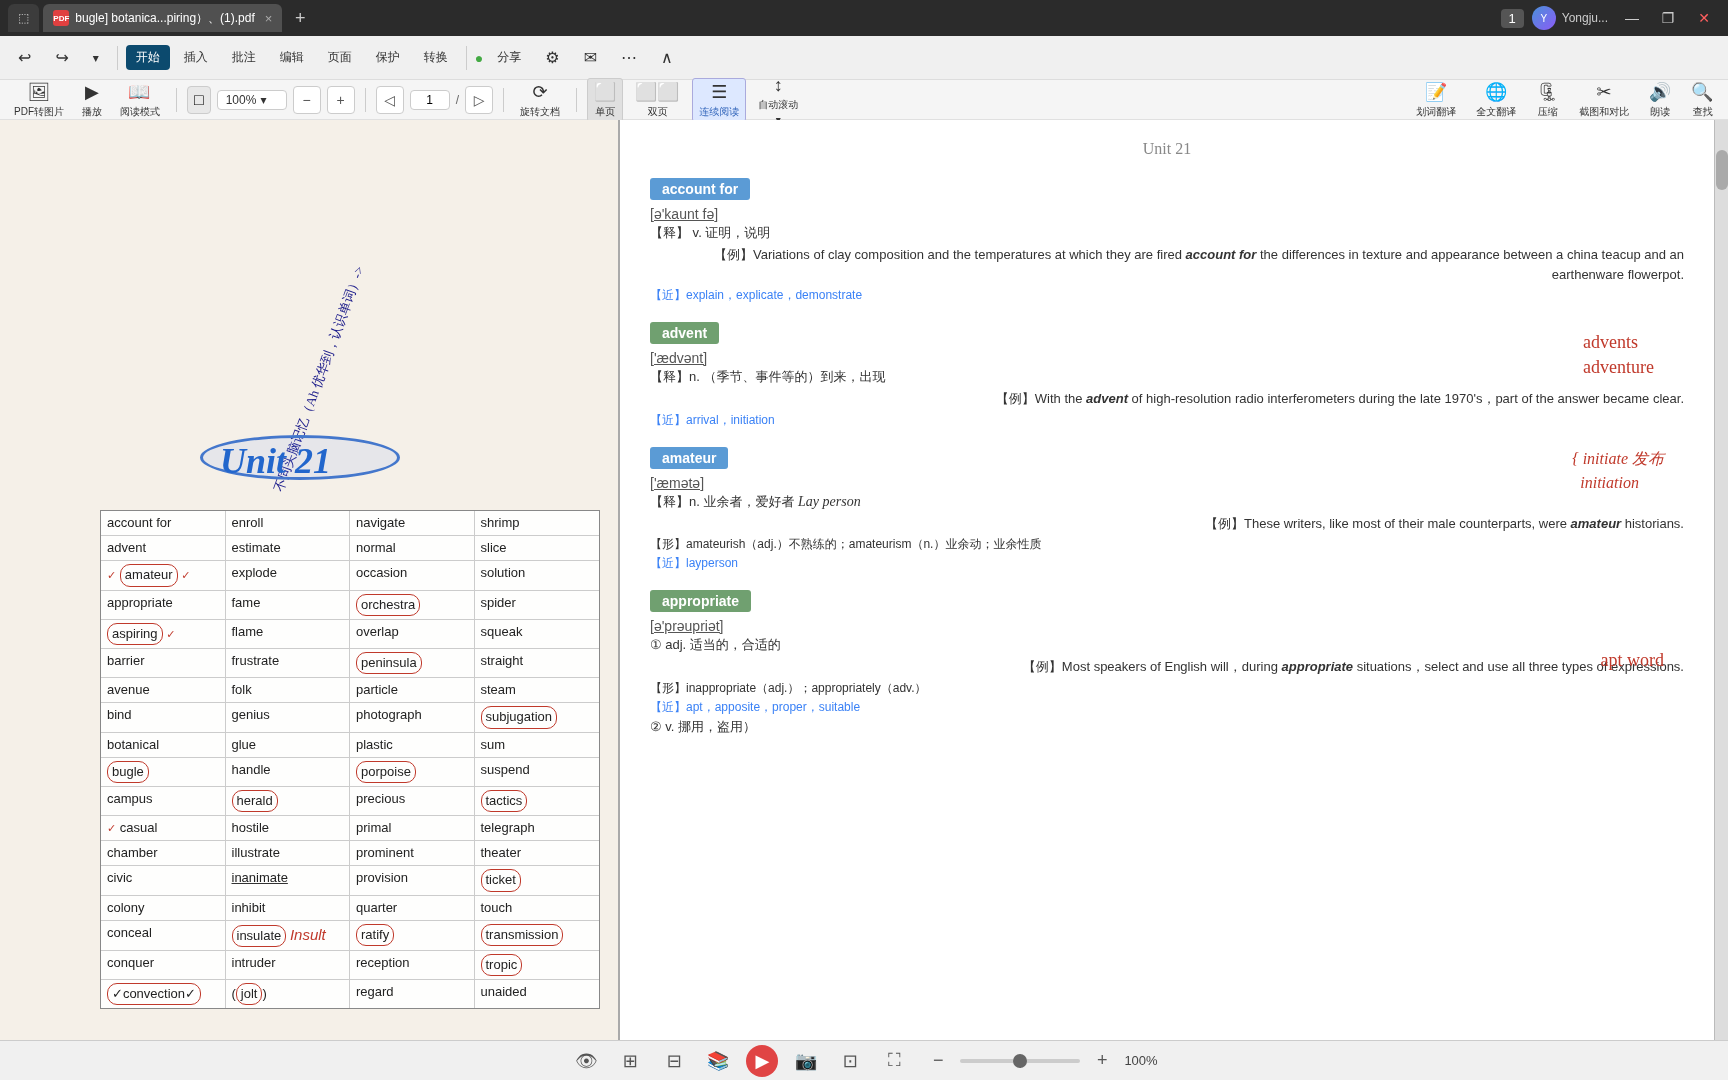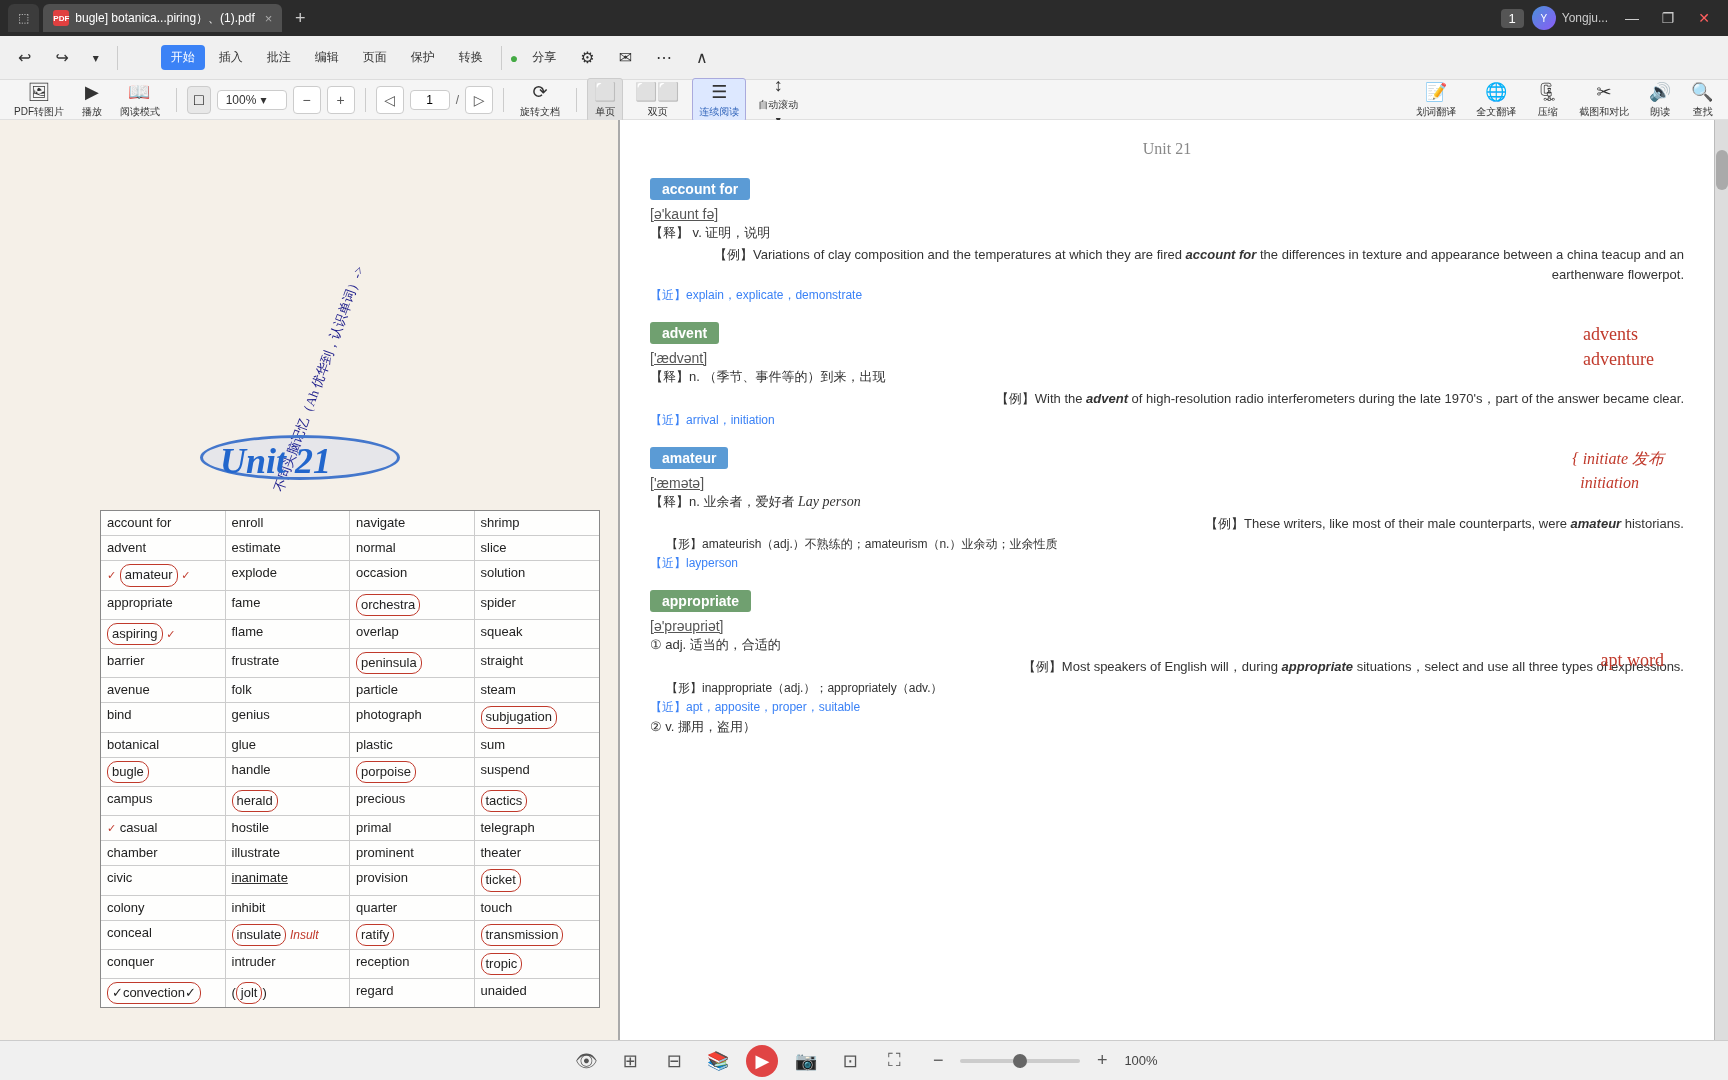--- a/index.html
+++ b/index.html
@@ -84,21 +84,21 @@
       gap: 4px;
       border-bottom: 1px solid #ddd;
     }
     .toolbar-btn {
       padding: 4px 10px;
       border: none; border-radius: 4px;
       background: none; font-size: 12px; color: #333; cursor: pointer;
       display: flex; align-items: center; gap: 4px;
     }
     .toolbar-btn.active {
-      background: #3b82f6; color: #fff; border-radius: 4px; margin-left: 35px;
+      background: #0c4a6e; color: #fff; border-radius: 4px;
     }
     .toolbar-separator { width: 1px; height: 24px; background: #ccc; margin: 0 4px; }
     .toolbar-icon { font-size: 16px; }
 
     
     .toolbar2 {
       height: 40px;
       background: #f5f5f5;
       display: flex;
       align-items: center;
@@ -253,21 +253,21 @@
       font-weight: bold;
       margin-bottom: 4px;
     }
     .dict-headword.green { background: #70a070; }
     .dict-headword.blue { background: #5b9bd5; }
     .dict-phonetic { font-size: 14px; color: #555; margin: 2px 0; text-decoration: underline; }
     .dict-pos { font-size: 13px; color: #333; margin: 2px 0; }
     .dict-example { font-size: 13px; color: #333; margin: 3px 0; line-height: 1.5; text-align: right; }
     .dict-example .italic { font-style: italic; font-weight: bold; }
     .dict-near { font-size: 12px; color: #3b82f6; margin: 2px 0; }
-    .dict-related { font-size: 12px; color: #333; margin: 2px 16px; }
+    .dict-related { font-size: 12px; color: #333; margin: 2px 0; }
 
     
     .bottom-bar {
       position: absolute;
       bottom: 0;
       left: 0;
       right: 14px;
       height: 40px;
       background: #f0f0f0;
       border-top: 1px solid #ccc;
@@ -562,21 +562,21 @@
         <div class="word-table-cell"><span class="word-circled">ticket</span></div>
       </div>
       <div class="word-table-row">
         <div class="word-table-cell">colony</div>
         <div class="word-table-cell">inhibit</div>
         <div class="word-table-cell">quarter</div>
         <div class="word-table-cell">touch</div>
       </div>
       <div class="word-table-row">
         <div class="word-table-cell">conceal</div>
-        <div class="word-table-cell"><span class="word-circled">insulate</span> <span style="font-style:italic;font-size:12px;color:#c0392b;">Insult</span></div>
+        <div class="word-table-cell"><span class="word-circled">insulate</span> <span style="font-style:italic;font-size:15px;color:#c0392b;">Insult</span></div>
         <div class="word-table-cell"><span class="word-circled">ratify</span></div>
         <div class="word-table-cell"><span class="word-circled">transmission</span></div>
       </div>
       <div class="word-table-row">
         <div class="word-table-cell">conquer</div>
         <div class="word-table-cell">intruder</div>
         <div class="word-table-cell">reception</div>
         <div class="word-table-cell"><span class="word-circled">tropic</span></div>
       </div>
       <div class="word-table-row" style="border-bottom:none;">
@@ -611,21 +611,21 @@
 
     <div class="dict-entry" style="position:relative;">
       <div class="dict-headword green">advent</div>
       <div class="dict-phonetic">['ædvənt]</div>
       <div class="dict-pos">【释】n. （季节、事件等的）到来，出现</div>
       <div class="dict-example">
         【例】With the <span class="italic">advent</span> of high-resolution radio interferometers during the late 1970's，part of the answer became clear.
       </div>
       <div class="dict-near">【近】arrival，initiation</div>
       
-      <div style="position:absolute;right:30px;top:0;font-family:'Brush Script MT',cursive;color:#c0392b;font-size:18px;line-height:1.4;">advents<br>adventure</div>
+      <div style="position:absolute;right:30px;top:8px;font-family:'Brush Script MT',cursive;color:#c0392b;font-size:18px;line-height:1.4;">advents<br>adventure</div>
     </div>
 
     <div class="dict-entry" style="position:relative;">
       <div class="dict-headword blue">amateur</div>
       <div class="dict-phonetic">['æmətə]</div>
       <div class="dict-pos">【释】n. 业余者，爱好者 <span style="font-style:italic;font-size:14px;font-family:'Brush Script MT',cursive;color:#333;">Lay person</span></div>
       <div class="dict-example">
         【例】These writers, like most of their male counterparts, were <span class="italic">amateur</span> historians.
       </div>
       <div class="dict-related">【形】amateurish（adj.）不熟练的；amateurism（n.）业余动；业余性质</div>

